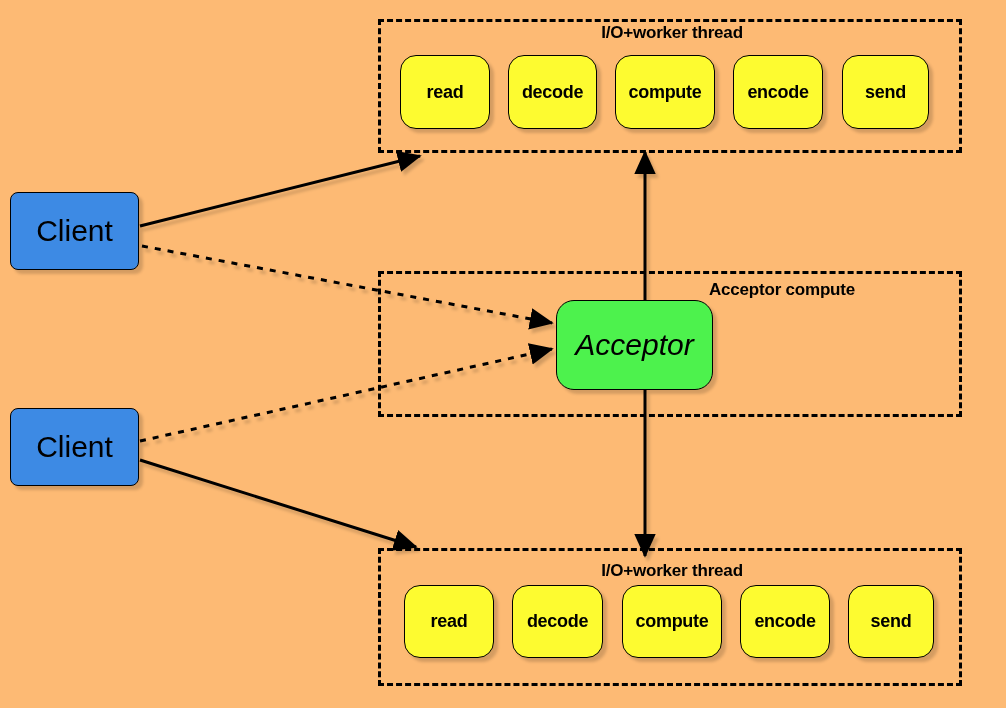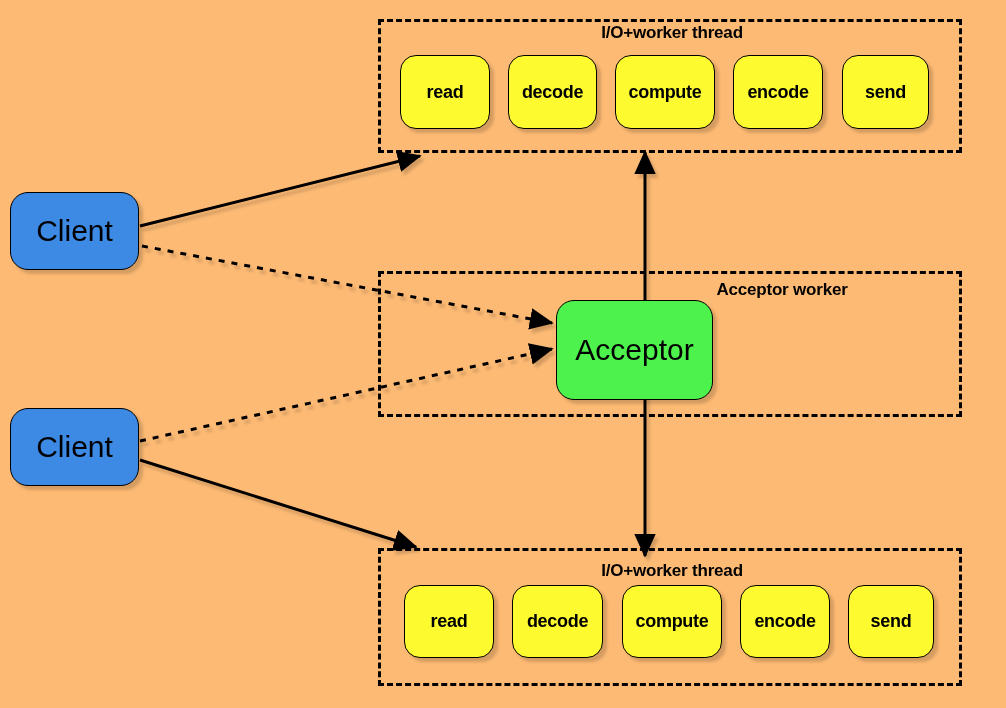--- a/index.html
+++ b/index.html
@@ -58,21 +58,21 @@
   }
   .node-stage {
     background: #fdfb30;
     border-radius: 16px;
     font-size: 18px;
     font-weight: bold;
     letter-spacing: -0.3px;
   }
   .node-client {
     background: #3d8ae4;
-    border-radius: 18px;
+    border-radius: 8px;
     font-size: 30px;
     font-weight: normal;
   }
   .node-acceptor {
     background: #4df24d;
     border-radius: 18px;
     font-size: 30px;
     font-weight: normal;
   }
 </style>
@@ -102,29 +102,29 @@
 
   <div id="group-layer">
       <div class="thread-group" style="left: 378px; top: 19px; width: 584px; height: 134px; border-color: rgb(0, 0, 0);"></div>
       <div class="thread-label" style="left: 552px; top: 23px; width: 240px;">I/O+worker thread</div>
       <div class="node node-stage" style="left: 400px; top: 55px; width: 90px; height: 74px; background: rgb(253, 251, 48); border-color: rgb(0, 0, 0);">read</div>
       <div class="node node-stage" style="left: 508px; top: 55px; width: 89px; height: 74px; background: rgb(253, 251, 48); border-color: rgb(0, 0, 0);">decode</div>
       <div class="node node-stage" style="left: 615px; top: 55px; width: 100px; height: 74px; background: rgb(253, 251, 48); border-color: rgb(0, 0, 0);">compute</div>
       <div class="node node-stage" style="left: 733px; top: 55px; width: 90px; height: 74px; background: rgb(253, 251, 48); border-color: rgb(0, 0, 0);">encode</div>
       <div class="node node-stage" style="left: 842px; top: 55px; width: 87px; height: 74px; background: rgb(253, 251, 48); border-color: rgb(0, 0, 0);">send</div>
       <div class="thread-group" style="left: 378px; top: 271px; width: 584px; height: 146px; border-color: rgb(0, 0, 0);"></div>
-      <div class="thread-label" style="left: 662px; top: 280px; width: 240px;">Acceptor worker</div>
+      <div class="thread-label" style="left: 662px; top: 280px; width: 240px;">Acceptor compute</div>
       <div class="thread-group" style="left: 378px; top: 548px; width: 584px; height: 138px; border-color: rgb(0, 0, 0);"></div>
       <div class="thread-label" style="left: 552px; top: 561px; width: 240px;">I/O+worker thread</div>
       <div class="node node-stage" style="left: 404px; top: 585px; width: 90px; height: 73px; background: rgb(253, 251, 48); border-color: rgb(0, 0, 0);">read</div>
       <div class="node node-stage" style="left: 512px; top: 585px; width: 91px; height: 73px; background: rgb(253, 251, 48); border-color: rgb(0, 0, 0);">decode</div>
       <div class="node node-stage" style="left: 622px; top: 585px; width: 100px; height: 73px; background: rgb(253, 251, 48); border-color: rgb(0, 0, 0);">compute</div>
       <div class="node node-stage" style="left: 740px; top: 585px; width: 90px; height: 73px; background: rgb(253, 251, 48); border-color: rgb(0, 0, 0);">encode</div>
       <div class="node node-stage" style="left: 848px; top: 585px; width: 86px; height: 73px; background: rgb(253, 251, 48); border-color: rgb(0, 0, 0);">send</div>
     </div>
 
   <div id="node-layer">
       <div class="node node-client" style="left: 10px; top: 192px; width: 129px; height: 78px; background: rgb(61, 138, 228); border-color: rgb(0, 0, 0);">Client</div>
       <div class="node node-client" style="left: 10px; top: 408px; width: 129px; height: 78px; background: rgb(61, 138, 228); border-color: rgb(0, 0, 0);">Client</div>
-      <div class="node node-acceptor" style="left: 556px; top: 300px; width: 157px; height: 100px; background: rgb(77, 242, 77); border-color: rgb(0, 0, 0);">Acceptor</div>
+      <div class="node node-acceptor" style="left: 556px; top: 300px; width: 157px; height: 90px; background: rgb(77, 242, 77); border-color: rgb(0, 0, 0); font-style: italic;">Acceptor</div>
     </div>
 
 </div>
 
 </body></html>

